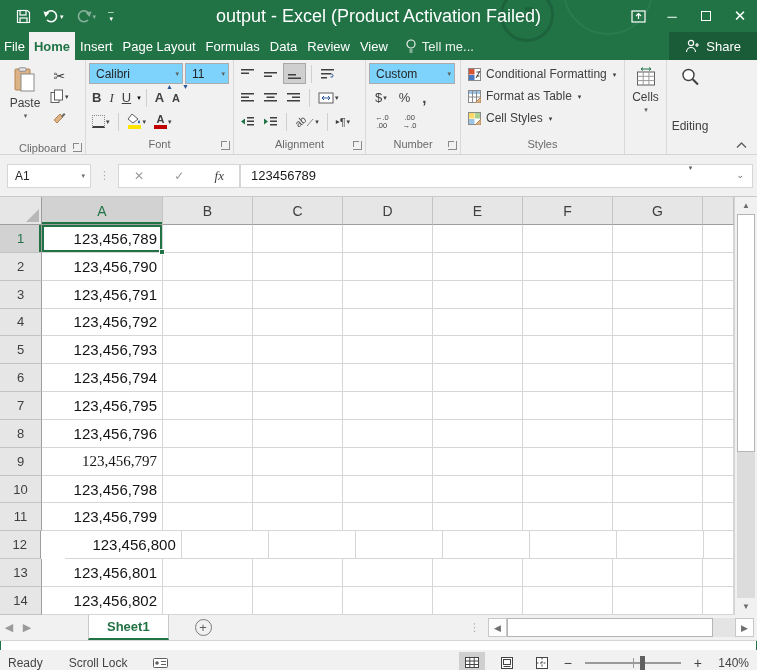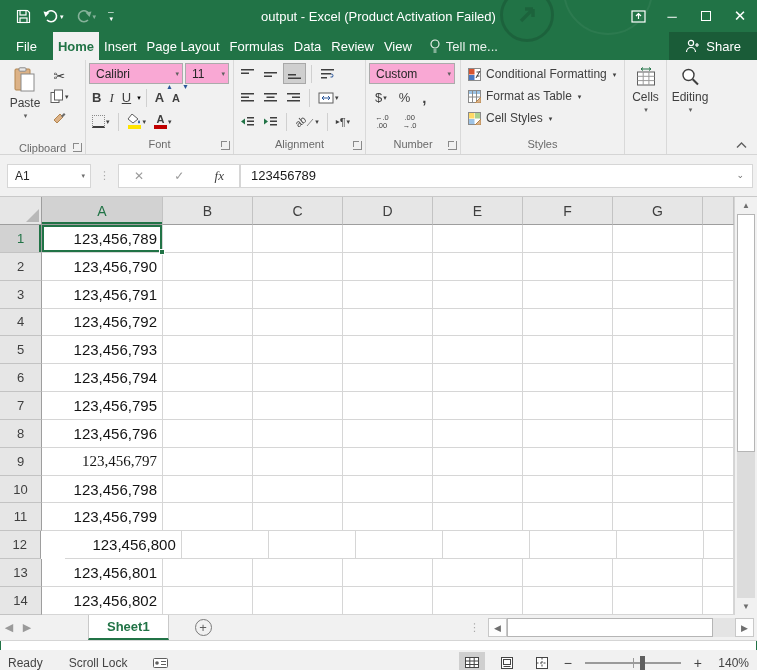--- a/index.html
+++ b/index.html
@@ -10,45 +10,45 @@
   
   .titlebar { height:32px; background:#217346; display:flex; align-items:center; position:relative; color:#fff; }
   .deco { position:absolute; border:3px solid rgba(0,0,0,.14); border-radius:50%; pointer-events:none; }
   .deco1 { width:54px; height:54px; left:500px; top:-12px; }
   .deco2 { width:90px; height:90px; left:563px; top:-55px; border-width:2px; border-color:rgba(255,255,255,.05);}
   .deco-arrow { position:absolute; left:514px; top:2px; pointer-events:none; opacity:.55; }
   .qat { display:flex; align-items:center; gap:4px; padding-left:12px; z-index:2;}
   .qat-btn { display:flex; align-items:center; padding:2px 4px; cursor:default; }
   .dd { font-size:7px; line-height:1; color:inherit; margin-left:1px; }
   .dim { opacity:.45; }
-  .title-text { position:absolute; left:0; right:0; text-align:center; font-size:13px; color:#fff; z-index:1; }
+  .title-text { position:absolute; left:0; right:0; text-align:center; font-size:18px; color:#fff; z-index:1; }
   .win-controls { margin-left:auto; display:flex; align-items:center; z-index:2; }
   .win-btn { width:34px; height:30px; display:flex; align-items:center; justify-content:center; font-size:13px; }
   .max-box { width:10px; height:10px; border:1px solid #fff; display:inline-block; }
 
   
   .tabrow { height:28px; background:#217346; display:flex; align-items:stretch; font-size:13px; }
   .tab { display:flex; align-items:center; padding:0 5px; color:#fff; }
-  .tab.file { padding:0 16px;text-align:right; }
+  .tab.file { padding:0 4px;text-align:right; }
   .tab.active { background:#f1f1f1; color:#217346; font-weight:bold; }
   .tellme { display:flex; align-items:center; gap:5px; color:rgba(255,255,255,.9); padding:0 12px; }
   .share { margin-left:auto; background:#1a5c38; display:flex; align-items:center; gap:6px; color:#fff; padding:0 16px; }
 
   
   .ribbon { height:95px; background:#f1f1f1; display:flex; border-bottom:1px solid #d5d5d5; position:relative; }
   .rgroup { display:flex; flex-direction:column; border-right:1px solid #d9d9d9; position:relative; }
   .rg-content { flex:1; padding:3px 3px 0 3px; }
   .rg-label { height:17px; font-size:11px; color:#6a6a6a; text-align:center; position:relative; line-height:15px; }
   .launcher { position:absolute; right:3px; bottom:4px; width:9px; height:9px; border-right:1px solid #8a8a8a; border-bottom:1px solid #8a8a8a; }
   .launcher::before { content:''; position:absolute; left:0; top:0; width:5px; height:5px; border-left:1px solid #8a8a8a; border-top:1px solid #8a8a8a; }
   .bigbtn { display:flex; flex-direction:column; align-items:center; justify-content:flex-start; padding-top:4px; width:44px; height:78px; }
   .bigbtn .blabel { font-size:12px; color:#3f3f3f; margin-top:3px; }
   .bigbtn .dd { color:#5f5f5f; margin-top:2px; }
   .smbtn { display:flex; align-items:center; justify-content:center; height:21px; padding:0 3px; color:#3f3f3f; }
-  .combo { background:#f9a8d4; border:1px solid #ababab; height:21px; display:flex; align-items:center; font-size:12px; color:#262626; padding:0 3px 0 6px; }
+  .combo { background:#7dd3fc; border:1px solid #ababab; height:21px; display:flex; align-items:center; font-size:12px; color:#262626; padding:0 3px 0 6px; }
   .combo .dd { margin-left:auto; color:#5f5f5f; }
   .rrow { display:flex; align-items:center; margin-bottom:3px; gap:2px; }
   .sep-v { width:1px; height:18px; background:#d0d0d0; margin:0 3px; }
   .bld { font-weight:bold; font-size:13px; }
   .ita { font-style:italic; font-family:"Liberation Serif", serif; font-size:13px; }
   .und { text-decoration:underline; font-size:13px; }
   .fontAbig { font-size:13px; font-weight:bold; position:relative; }
   .caret-up { position:absolute; top:-4px; right:-6px; font-size:7px; color:#2b579a; }
   .caret-dn { position:absolute; top:-4px; right:-6px; font-size:7px; color:#2b579a; }
   .borders-ic { width:13px; height:13px; border:1px dotted #8a8a8a; border-bottom:2px solid #3f3f3f; }
@@ -475,21 +475,21 @@
             </span>
           <span class="blabel">Cells</span>
           <span class="dd">▾</span>
         </div>
       </div>
       <div class="rg-label"></div>
     </div>
 
     <div class="rgroup" style="width:46px; border-right:none;">
       <div class="rg-content" style="display:flex; justify-content:center;">
-        <div class="bigbtn" style="width:42px;">
+        <div class="bigbtn" style="width:42px;gap:29px;">
           <span>
               <svg width="20" height="20" viewBox="0 0 20 20">
                 <circle cx="8.5" cy="8" r="5.5" stroke="#3f3f3f" fill="#fff" stroke-width="1.4"></circle>
                 <path d="M12.7 12.2 L18 17.5" stroke="#3f3f3f" stroke-width="2"></path>
               </svg>
             </span>
           <span class="blabel">Editing</span>
           <span class="dd">▾</span>
         </div>
       </div>

